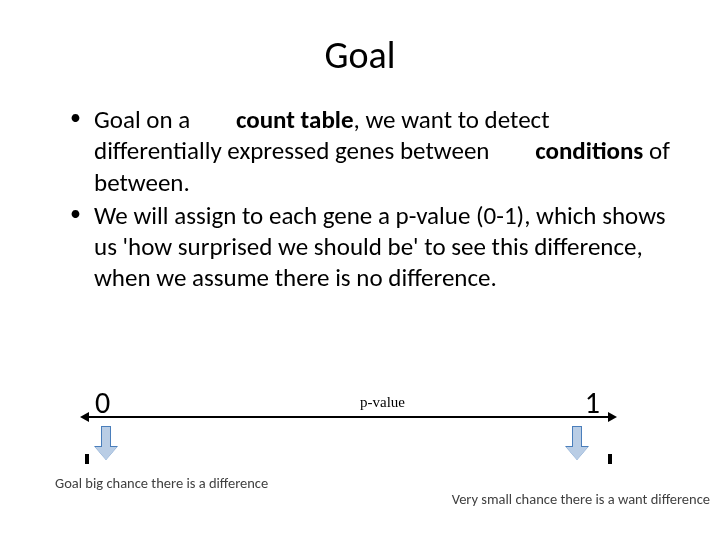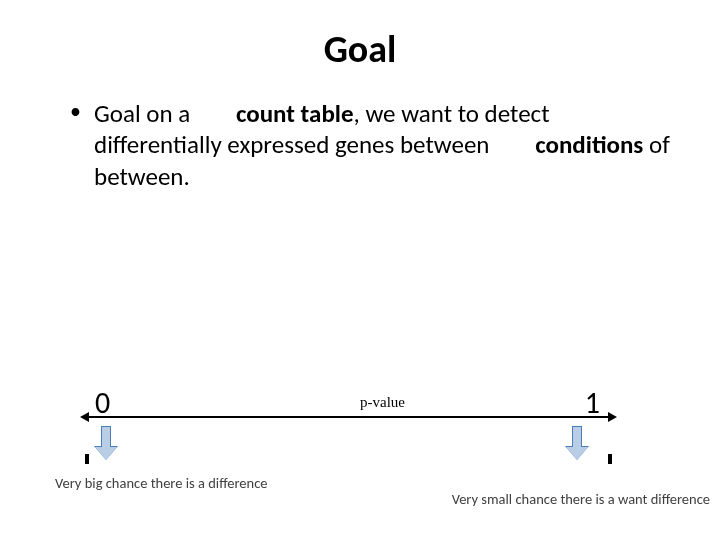--- a/index.html
+++ b/index.html
@@ -13,22 +13,22 @@
     overflow: hidden;
   }
   .slide {
     width: 100%;
     height: 100%;
     padding: 20px 40px 0 40px;
   }
   .title {
     text-align: center;
     font-size: 38px;
-    font-weight: 700;
-    margin-top: 6px;
+    font-weight: 400;
+    margin-top: 12px;
     margin-bottom: 26px;
   }
   .body-list {
     list-style: none;
     padding-left: 30px;
     font-size: 25px;
     line-height: 1.25;
   }
   .body-list li {
     position: relative;
@@ -173,20 +173,21 @@
 </style>
 </head>
 <body>
 
 <div class="slide">
   <h1 class="title">Goal</h1>
   <ul class="body-list">
     <li>
       <span>Goal on a </span><span class="bold">count table</span><span>, we want to detect differentially expressed genes between </span><span class="bold">conditions</span><span> of between.</span>
     </li>
+    <li>We will assign to each gene a p-value (0-1), which shows us 'how surprised we should be' to see this difference, when we assume there is no difference.</li>
   </ul>
 </div>
 
 <div class="diagram">
   <div class="scale-row">
     <div class="scale-zero">0</div>
     <div class="pvalue-label">p-value</div>
     <div class="scale-one">1</div>
     <div class="axis-line"></div>
   </div>
@@ -195,15 +196,15 @@
       <div class="shaft"></div>
       <div class="head"></div>
   </div>
   <div class="arrow-down arrow-right-pos">
     <div class="head-border"></div>
       <div class="shaft"></div>
       <div class="head"></div>
   </div>
   <div class="tick-left"></div>
   <div class="tick-right"></div>
-  <div class="caption-left">Very big chance there is a difference</div>
+  <div class="caption-left">Goal big chance there is a difference</div>
   <div class="caption-right">Very small chance there is a want difference</div>
 </div>
 
 </body></html>

